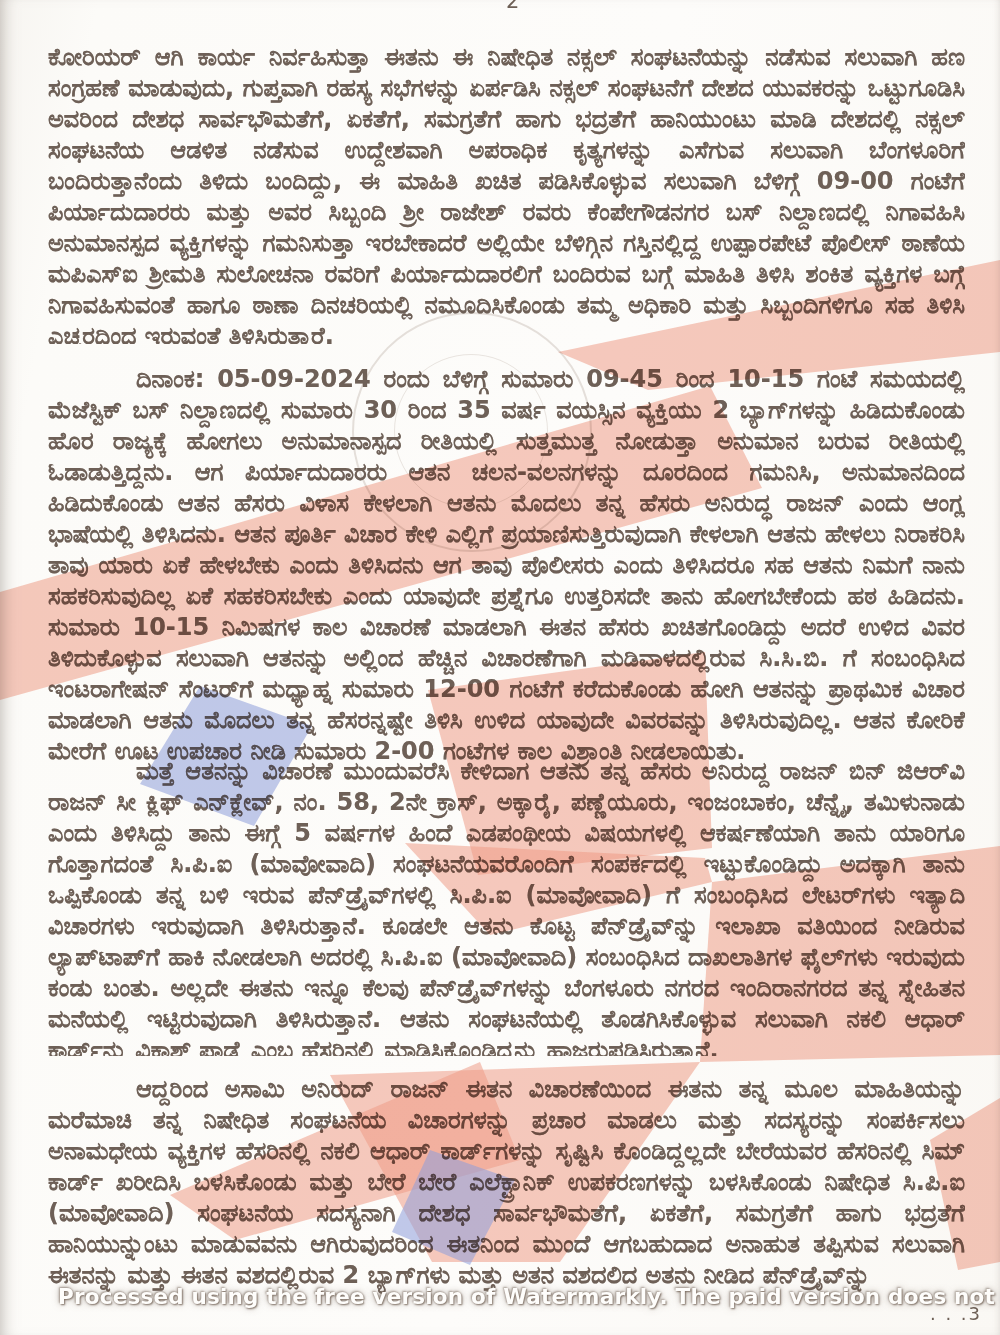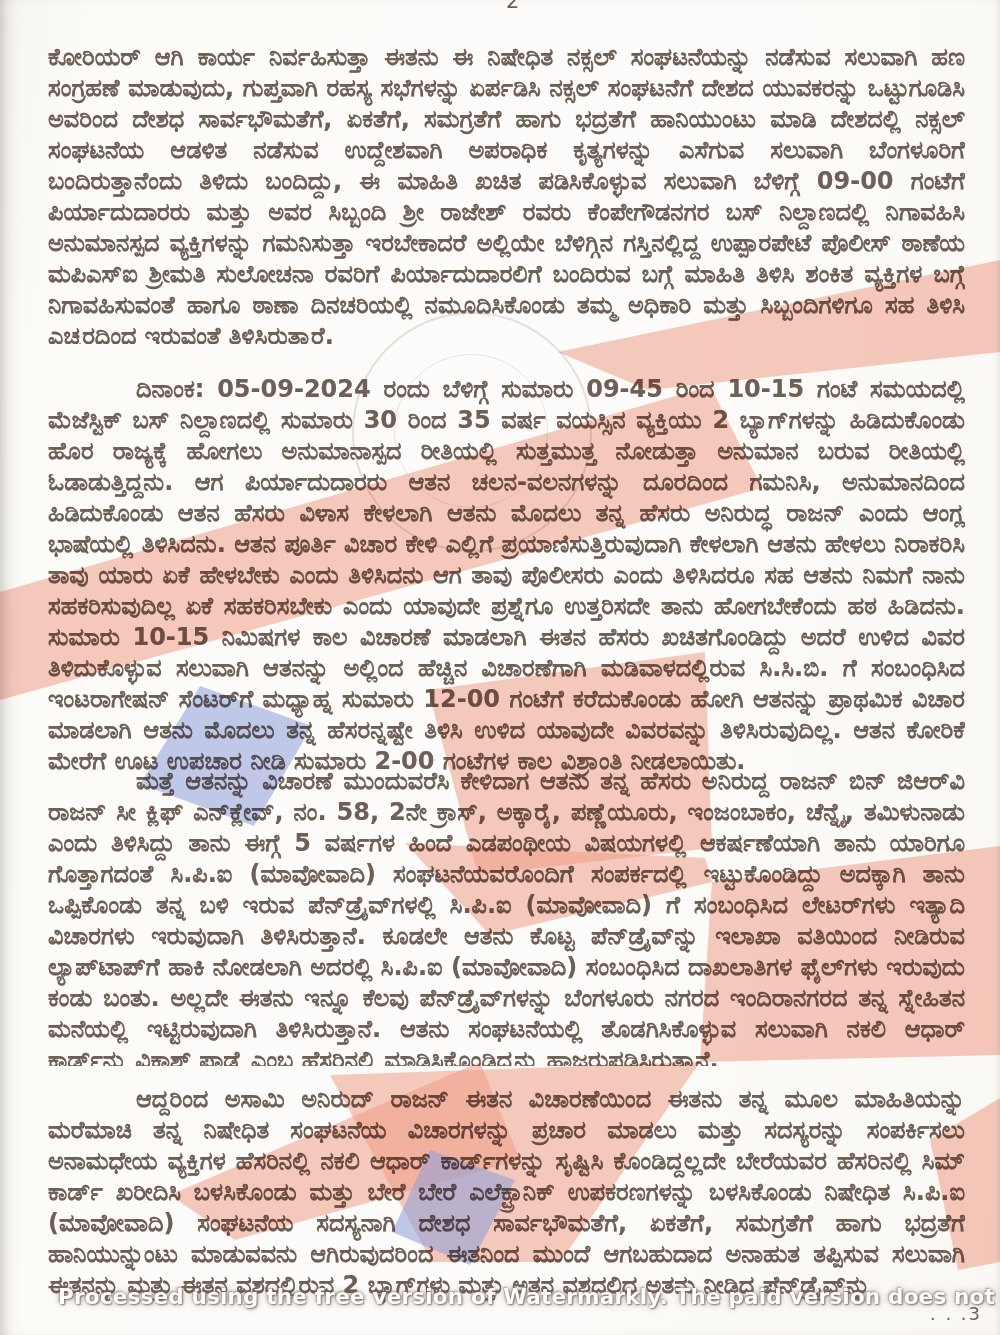--- a/index.html
+++ b/index.html
@@ -22,21 +22,21 @@
   }
   .para{
     position:absolute;left:48px;width:917px;
     font-size:24px;line-height:31px;
     color:#6e6057;
     text-align:justify;
     text-shadow:0 0 .6px rgba(110,95,85,.45);
     overflow:hidden;
     font-weight:bold;
   }
-  .para.indent{text-indent:88px;margin-top:10px;}
+  .para.indent{text-indent:88px;}
   .p1{top:42px;height:302px;}
   .p2{top:364px;height:420px;}
   .p3{top:756px;height:300px;}
   .p4{top:1074px;height:228px;}
   .stamp{
     position:absolute;left:352px;top:312px;width:236px;height:236px;
     border:2px solid rgba(160,140,128,.26);border-radius:50%;
   }
   .stamp-inner{
     position:absolute;left:40px;top:40px;width:152px;height:152px;

